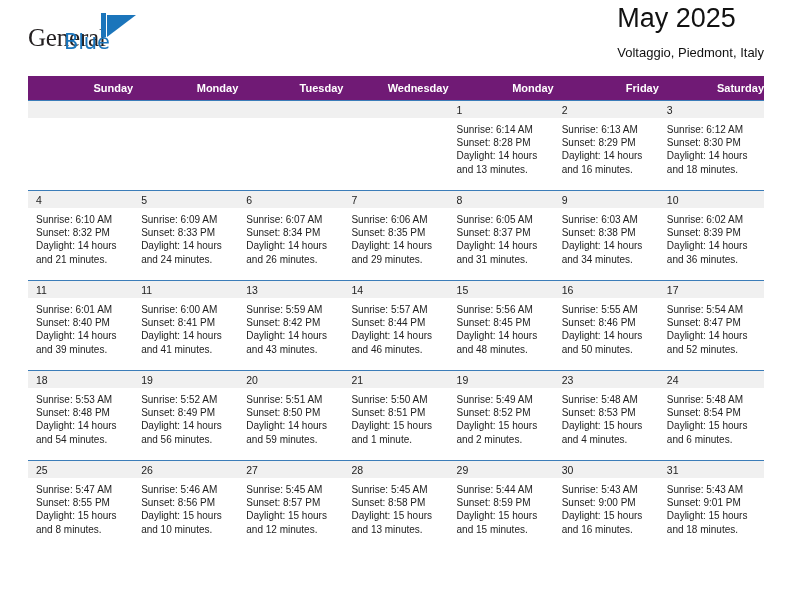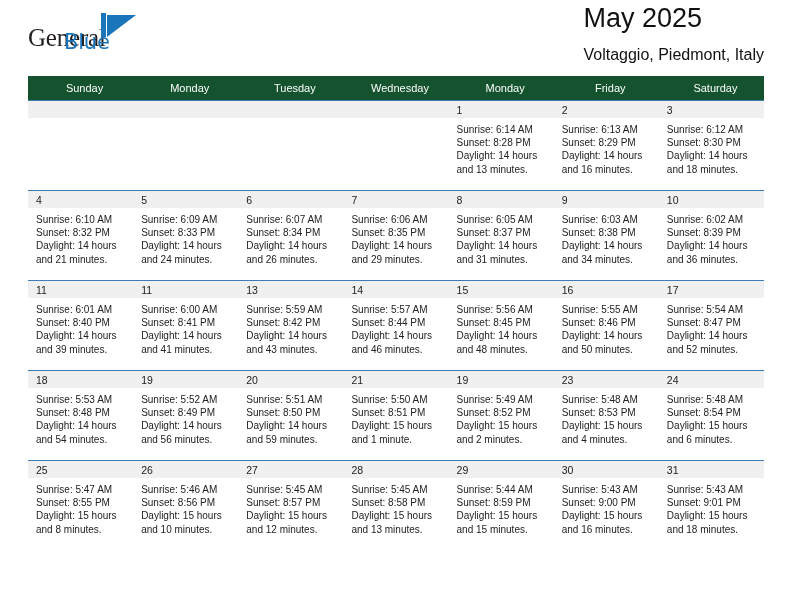--- a/index.html
+++ b/index.html
@@ -84,38 +84,38 @@
     padding-top: 2px;
   }
   .cal-title {
     font-size: 27px;
     color: #111111;
     font-weight: normal;
     line-height: 1.25;
     font-family: "Liberation Sans", sans-serif;
   }
   .cal-subtitle {
-    font-size: 16px;
+    font-size: 13px;
     color: #111111;
     margin-top: 9px;
     line-height: 1.2;
   }
 
   
   .calendar {
     width: 736px;
     border-collapse: collapse;
     table-layout: fixed;
   }
   .calendar th {
-    background: #14532d;
+    background: #701a75;
     color: #ffffff;
     font-size: 11px;
-    font-weight: normal;
-    text-align: center;
+    font-weight: bold;
+    text-align: right;
     padding: 6px 0 6px 8px;
     height: 20px;
     box-sizing: border-box;
   }
   .calendar td {
     vertical-align: top;
     padding: 0;
     border-top: 1px solid #3b7cb8;
     height: 90px;
     box-sizing: border-box;

